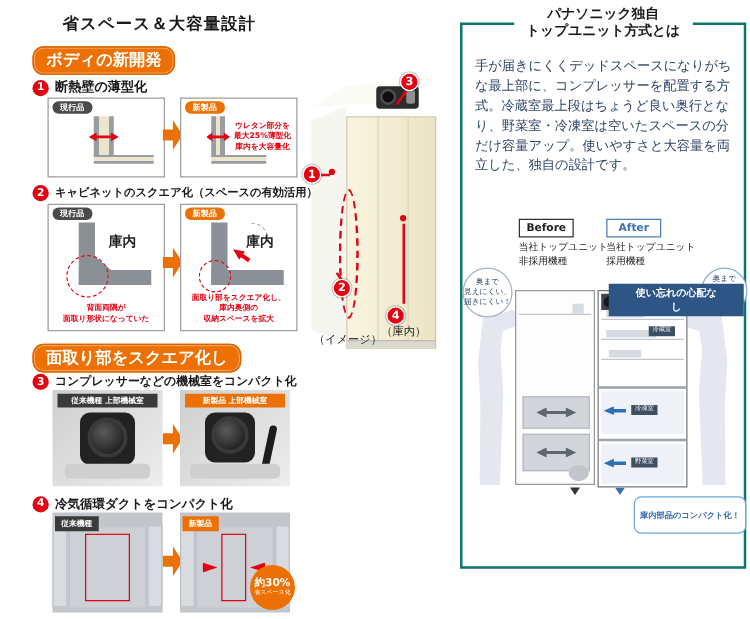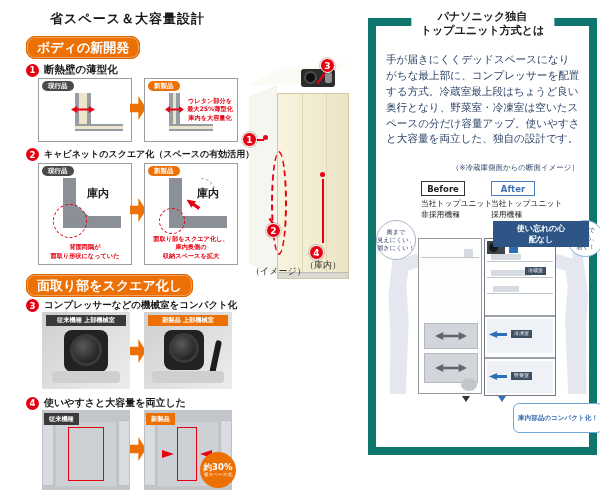--- a/index.html
+++ b/index.html
@@ -45,21 +45,21 @@
   .f-base{position:absolute;left:0;right:0;bottom:0;height:6px;background:#d9d9d2;border-top:1px solid #bcbcb4}
   .f-comp{position:absolute;left:58px;top:14px;width:34px;height:18px;background:#2c2c2c;border-radius:3px}
   .f-comp .c1{position:absolute;left:3px;top:2px;width:13px;height:13px;border-radius:50%;background:#0e0e0e;border:2px solid #4c4c4c}
   .f-comp .c2{position:absolute;right:3px;top:3px;width:7px;height:11px;background:#909090;border-radius:2px}
   .f-oval{position:absolute;left:28px;top:96px;width:16px;height:104px;border:2px dashed #e60012;border-radius:50%}
   .callout{position:absolute;width:15px;height:15px;border-radius:50%;background:#e60012;color:#fff;font-size:9px;font-weight:bold;display:flex;align-items:center;justify-content:center;border:1.5px solid #fff;box-shadow:0 0 0 1px rgba(0,0,0,.18);z-index:5}
   .reddot{position:absolute;width:5px;height:5px;border-radius:50%;background:#e60012;z-index:4}
   .redline{position:absolute;background:#e60012;z-index:4}
   .f-cap{position:absolute;font-size:9px;color:#222}
   
-  .rpanel{left:368px;top:18px;width:229px;height:437px;border:8px solid #0f766e;background:#fff}
+  .rpanel{left:368px;top:18px;width:229px;height:437px;border:2px solid #0f766e;background:#fff}
   .rp-title{position:absolute;top:-16px;left:50%;transform:translateX(-50%);background:#fff;padding:0 10px;font-size:11px;font-weight:bold;line-height:1.3;text-align:center;white-space:pre-line;width:max-content}
   .rp-body{position:absolute;top:26px;left:10px;right:9px;font-size:10.6px;line-height:1.5;color:#2e4468}
   .rp-cap{position:absolute;top:137px;right:10px;font-size:7.5px;color:#2e4468}
   .tagbox{position:absolute;width:44px;height:15px;display:flex;align-items:center;justify-content:center;font-size:8.5px;font-weight:bold;background:#fff}
   .tagbox.before{border:1px solid #333;color:#222}
   .tagbox.after{border:1px solid #4a7ebb;color:#3a6eb5}
   .mdl-label{position:absolute;font-size:7.8px;line-height:1.35;color:#222;white-space:pre-line}
   .bubble{position:absolute;border-radius:50%;background:#fff;display:flex;align-items:center;justify-content:center;text-align:center;font-size:6.2px;line-height:1.3;color:#2e4468;white-space:pre-line;z-index:6}
   .bubble.gray{border:1px solid #a8b4c8}
   .bubble.blue{border:1px solid #7fb3d9}
@@ -154,21 +154,21 @@
 <div class="photo" style="left:144px;top:312px;height:77px">
   <div class="bar-label" style="background:#ed7004">新製品 上部機械室</div>
   <div style="position:absolute;left:20px;top:18px;width:40px;height:40px;background:#222;border-radius:8px"></div>
   <div class="comp-blob" style="left:25px;top:21px;width:30px;height:30px;border:3px solid #3a3a3a"></div>
   <div style="position:absolute;right:14px;top:28px;width:6px;height:40px;background:#1d1d1d;transform:rotate(12deg);border-radius:3px"></div>
   <div style="position:absolute;left:8px;right:8px;bottom:6px;height:12px;background:#cfcfcf;border-radius:4px"></div>
 </div>
 
 <div class="abs item-head" style="left:26px;top:396px">
   <span class="numball">4</span>
-  <span class="item-title" style="font-size:10px">使いやすさと大容量を両立した</span>
+  <span class="item-title" style="font-size:10px">冷気循環ダクトをコンパクト化</span>
 </div>
 <div class="duct-bg" style="left:42px;top:410px;height:80px">
   <span class="rect-label" style="background:#3a3a3a">従来機種</span>
   <div class="binstrip" style="left:0"></div>
   <div class="binstrip" style="right:0"></div>
   <div class="duct-mid"></div>
   <div class="redrect" style="left:26px;top:17px;width:36px;height:54px"></div>
 </div>
 <div class="oarrow" style="left:130px;top:437px"></div>
 <div class="duct-bg" style="left:144px;top:410px;height:80px">
@@ -209,37 +209,36 @@
   <div class="callout" style="left:77px;top:3px">3</div>
   <div class="callout" style="left:66px;top:190px">4</div>
   <div class="f-cap" style="left:8px;top:210px">（イメージ）</div>
   <div class="f-cap" style="left:62px;top:204px">（庫内）</div>
 </div>
 
 <div class="abs rpanel">
   <div class="rp-title">パナソニック独自
 トップユニット方式とは</div>
   <div class="rp-body">手が届きにくくデッドスペースになりがちな最上部に、コンプレッサーを配置する方式。冷蔵室最上段はちょうど良い奥行となり、野菜室・冷凍室は空いたスペースの分だけ容量アップ。使いやすさと大容量を両立した、独自の設計です。</div>
-  <div class="rp-cap">（※冷蔵庫側面からの断面イメージ）</div>
 
   <div class="tagbox before" style="left:45px;top:155px">Before</div>
   <div class="tagbox after" style="left:115px;top:155px">After</div>
   <div class="mdl-label" style="left:45px;top:173px">当社トップユニット
 非採用機種</div>
   <div class="mdl-label" style="left:115px;top:173px">当社トップユニット
 採用機種</div>
 
   <div class="bubble gray" style="left:0px;top:194px;width:40px;height:40px">奥まで
 見えにくい、
 届きにくい！</div>
   <div class="bubble blue" style="left:191px;top:194px;width:37px;height:37px">奥まで
 見える、
 届く！</div>
 
-  <div class="navybadge" style="left:117px;top:195px;font-size:8px;padding:2px 21px">使い忘れの心配なし</div>
+  <div class="navybadge" style="left:117px;top:207px;font-size:8px;padding:2px 21px">使い忘れの心配なし</div>
   <div style="position:absolute;left:133px;top:209px;width:1.5px;height:10px;background:#2d5586;transform:rotate(-35deg)"></div>
 
   <div class="person" style="left:0px;top:214px;width:46px;height:154px"></div>
   <div class="person" style="left:174px;top:214px;width:52px;height:154px;transform:scaleX(-1)"></div>
 
   <div class="bfridge">
     <div class="shelfline" style="top:18px"></div>
     <div class="gitem" style="top:10px;right:8px;width:9px;height:8px"></div>
     <div class="drawer" style="top:84px;height:26px">
       <div class="darrow" style="position:static;width:32px;height:8px;background:#5f6670"></div>

